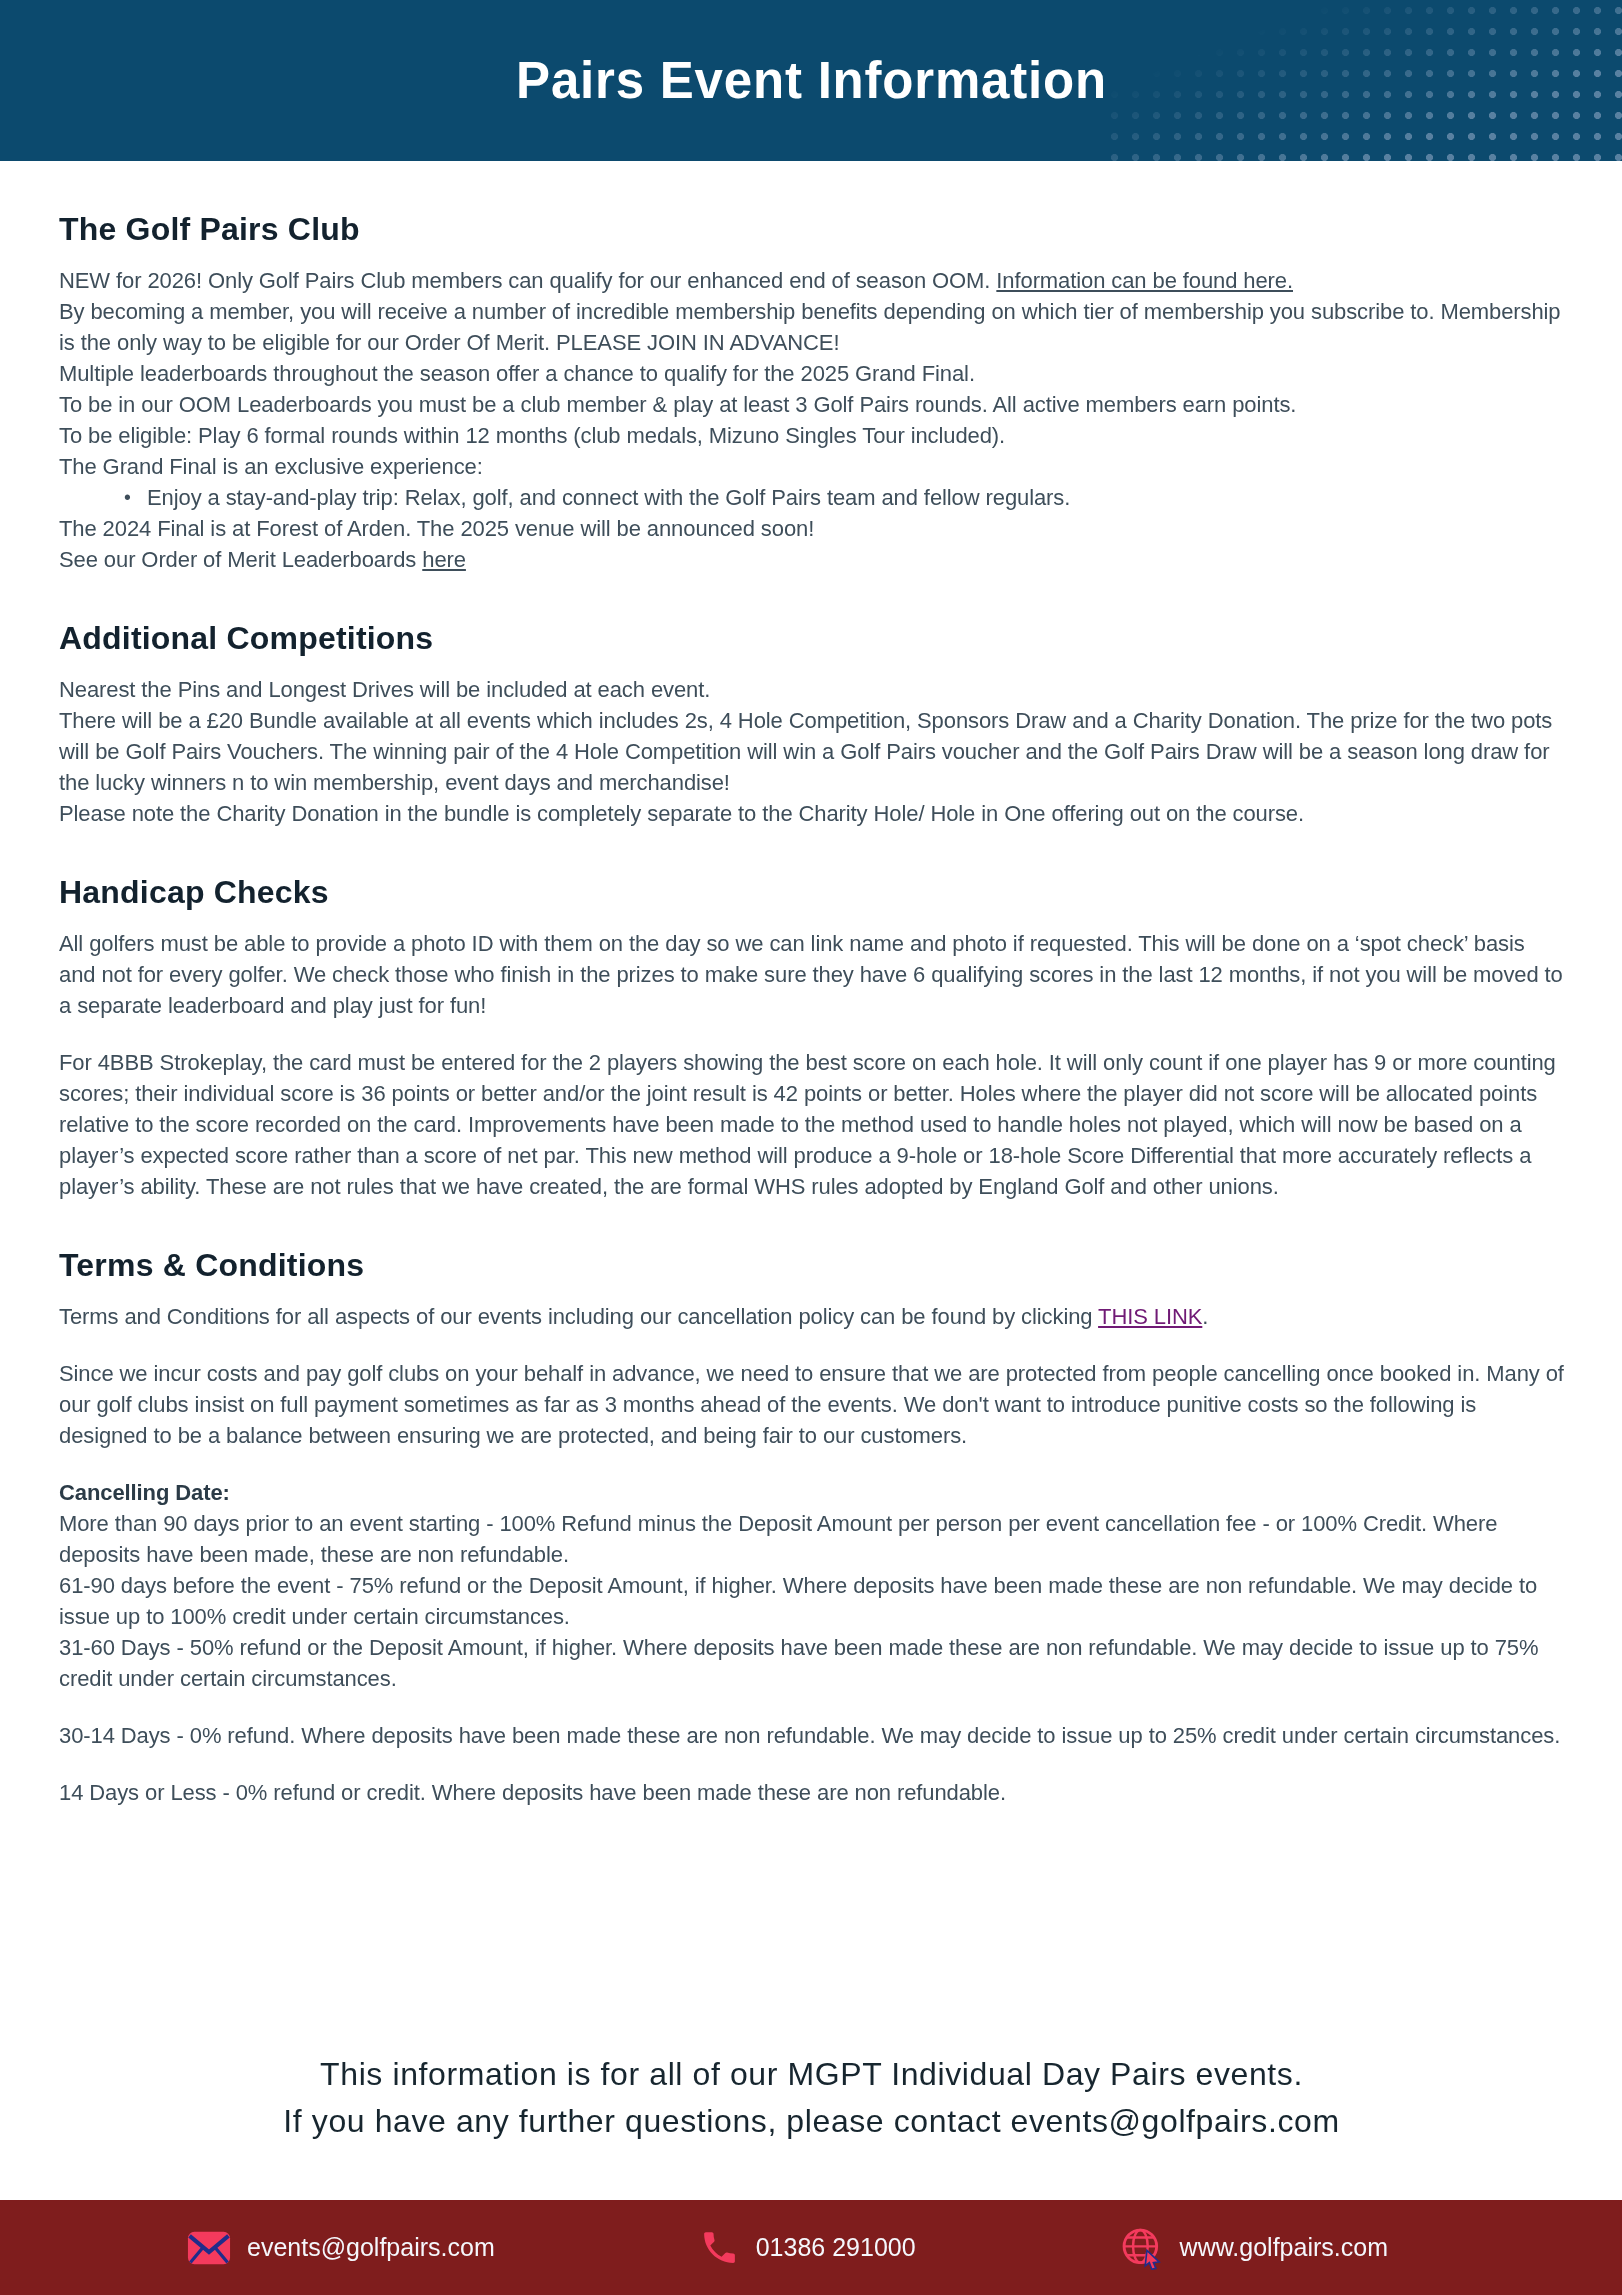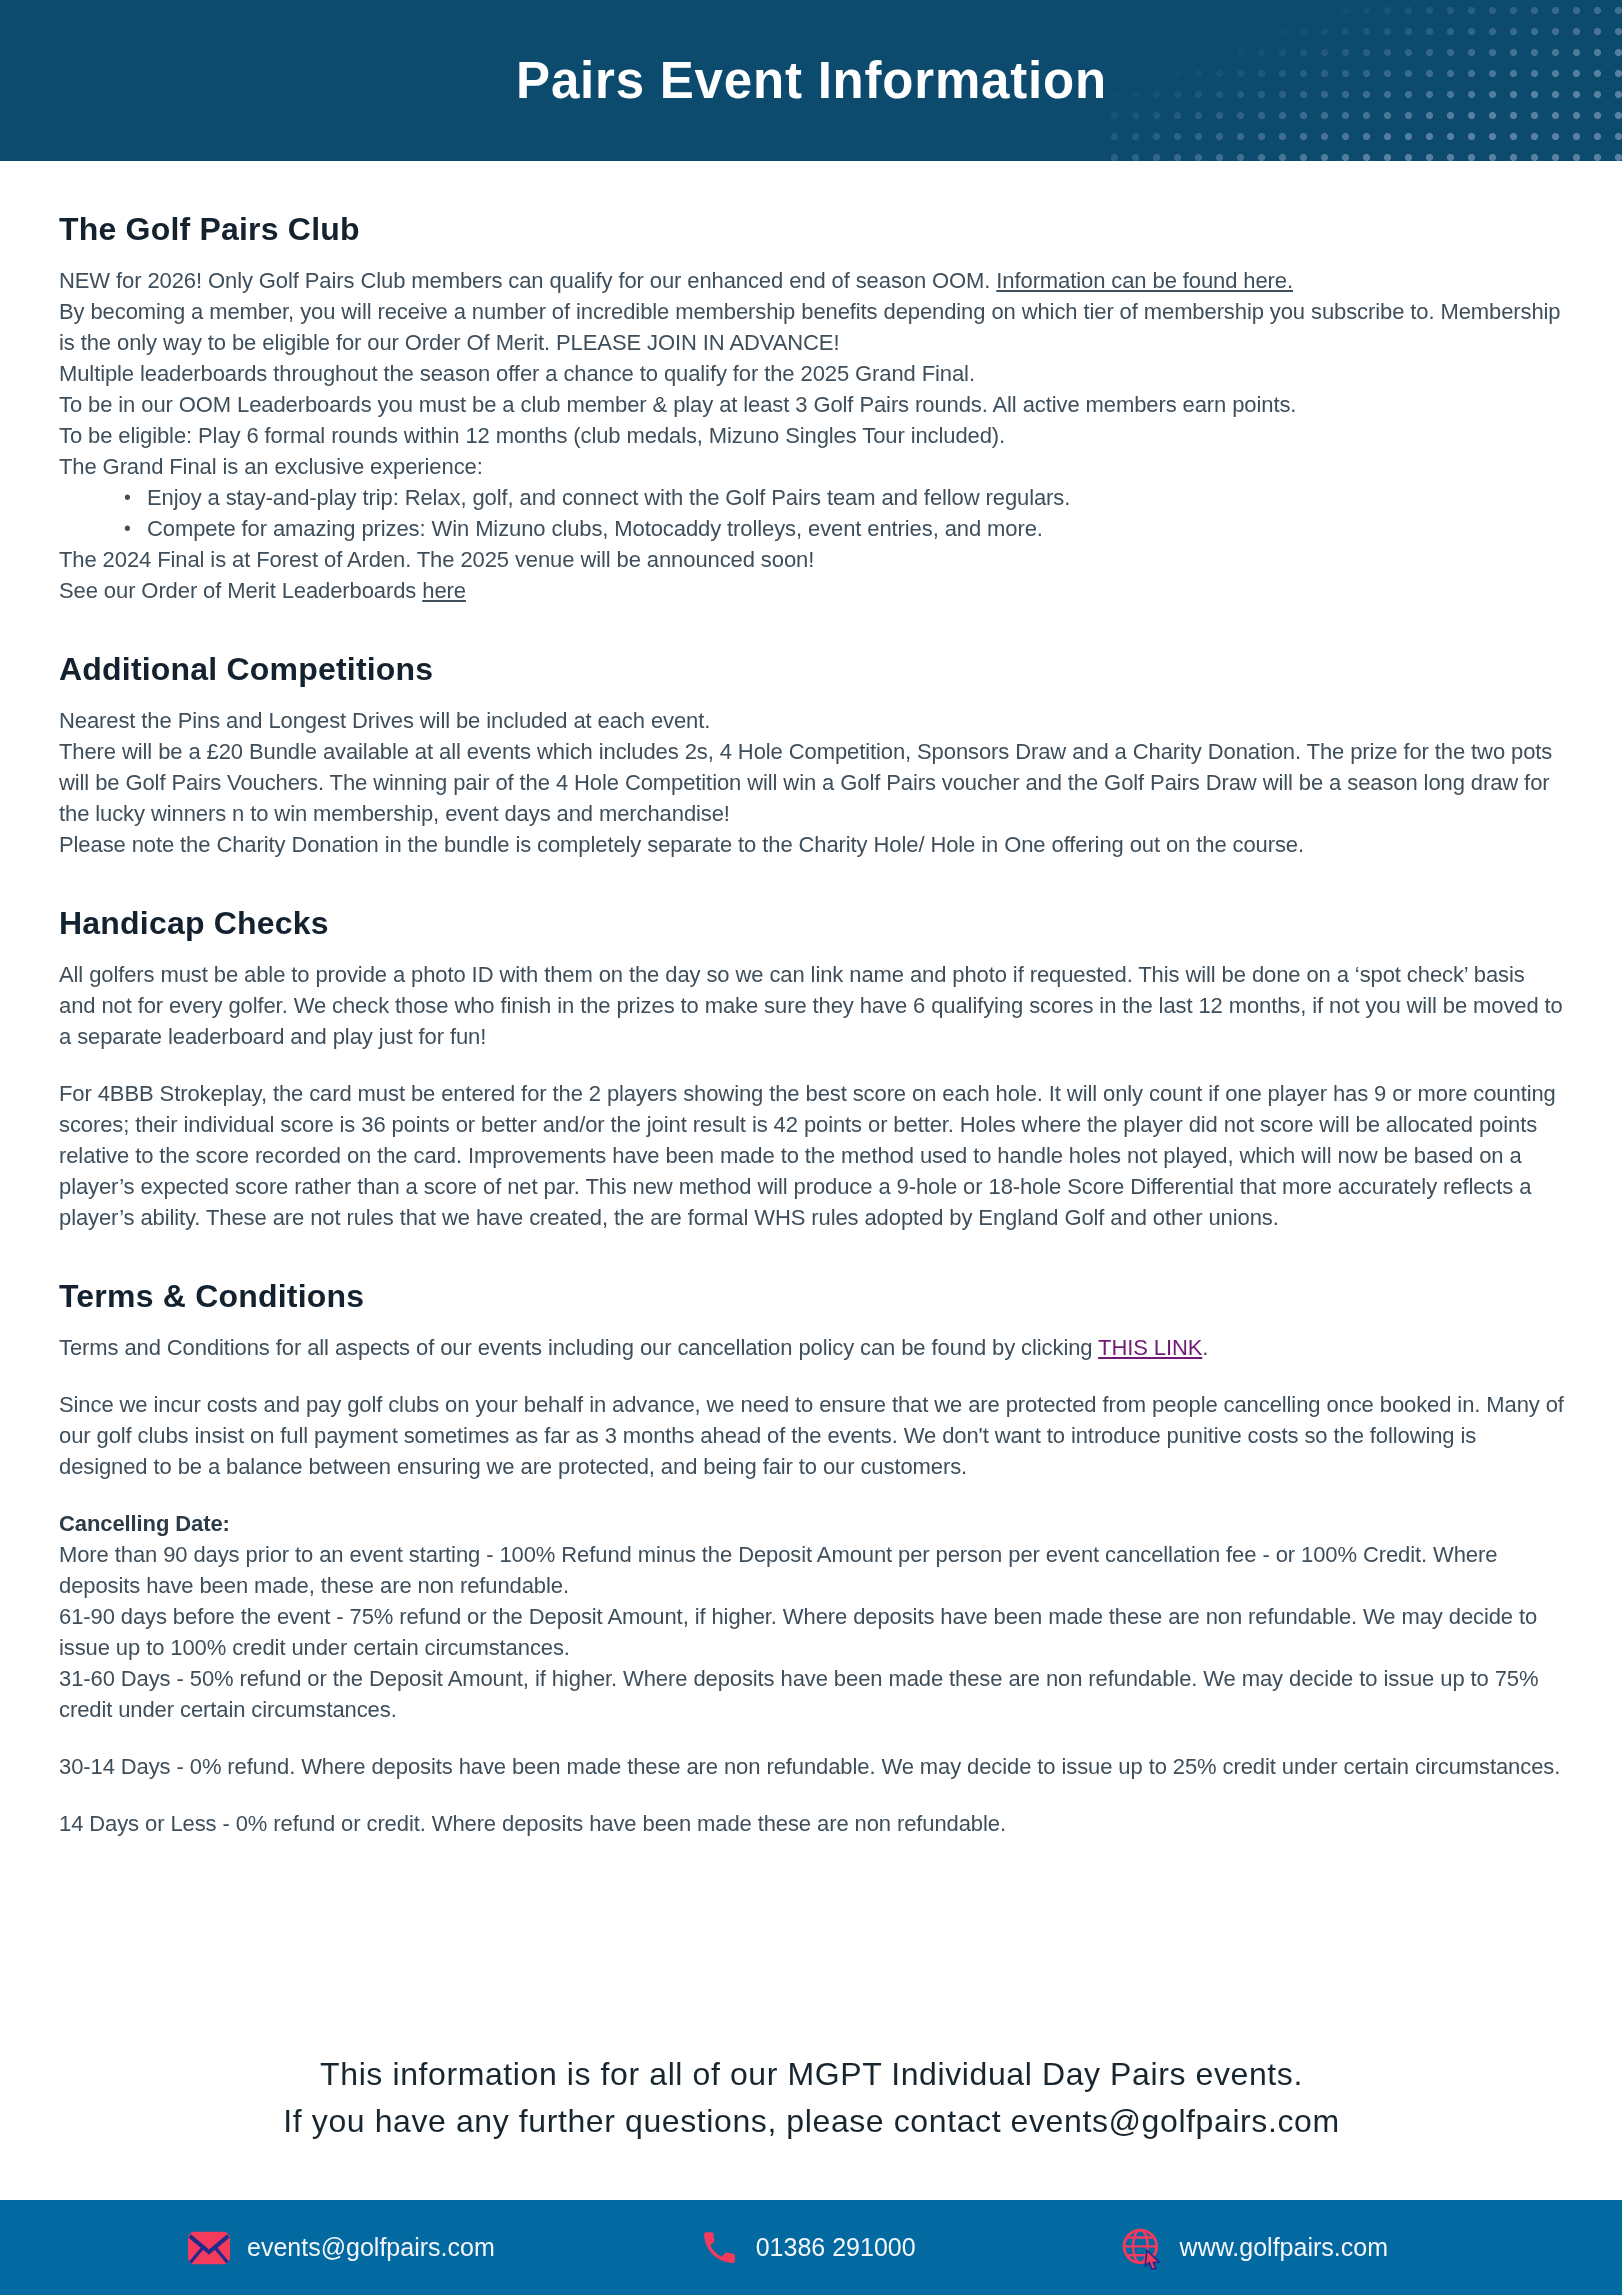--- a/index.html
+++ b/index.html
@@ -88,21 +88,21 @@
     font-size:32px;
     line-height:47px;
     letter-spacing:0.6px;
   }
 
   
   .footer {
     position:absolute;
     left:0; bottom:0;
     width:100%; height:95px;
-    background:#0369a1;
+    background:#7f1d1d;
     display:flex;
     align-items:center;
     justify-content:space-between;
     padding:0 235px 0 187px;
     box-sizing:border-box;
     color:#f5f7fc;
     font-size:25px;
     gap:8px;
   }
   .footer .item { display:flex; align-items:center; gap:16px; cursor:pointer; }
@@ -123,21 +123,20 @@
     <h2 class="first">The Golf Pairs Club</h2>
     <p><span>NEW for 2026! Only Golf Pairs Club members can qualify for our enhanced end of season OOM. </span><a class="dark-link">Information can be found here.</a></p>
     <p>By becoming a member, you will receive a number of incredible membership benefits depending on which tier of membership you subscribe to. Membership is the only way to be eligible for our Order Of Merit. PLEASE JOIN IN ADVANCE!</p>
 
     <p>Multiple leaderboards throughout the season offer a chance to qualify for the 2025 Grand Final.</p>
     <p>To be in our OOM Leaderboards you must be a club member &amp; play at least 3 Golf Pairs rounds. All active members earn points.</p>
     <p>To be eligible: Play 6 formal rounds within 12 months (club medals, Mizuno Singles Tour included).</p>
     <p>The Grand Final is an exclusive experience:</p>
     <ul class="plain">
       <li>Enjoy a stay-and-play trip: Relax, golf, and connect with the Golf Pairs team and fellow regulars.</li>
-      <li>Compete for amazing prizes: Win Mizuno clubs, Motocaddy trolleys, event entries, and more.</li>
     </ul>
     <p>The 2024 Final is at Forest of Arden. The 2025 venue will be announced soon!</p>
     <p><span>See our Order of Merit Leaderboards </span><a class="dark-link">here</a></p>
 
     <h2>Additional Competitions</h2>
     <p>Nearest the Pins and Longest Drives will be included at each event.</p>
     <p>There will be a £20 Bundle available at all events which includes 2s, 4 Hole Competition, Sponsors Draw and a Charity Donation. The prize for the two pots will be Golf Pairs Vouchers. The winning pair of the 4 Hole Competition will win a Golf Pairs voucher and the Golf Pairs Draw will be a season long draw for the lucky winners n to win membership, event days and merchandise!</p>
     <p>Please note the Charity Donation in the bundle is completely separate to the Charity Hole/ Hole in One offering out on the course.</p>
 
     <h2>Handicap Checks</h2>

